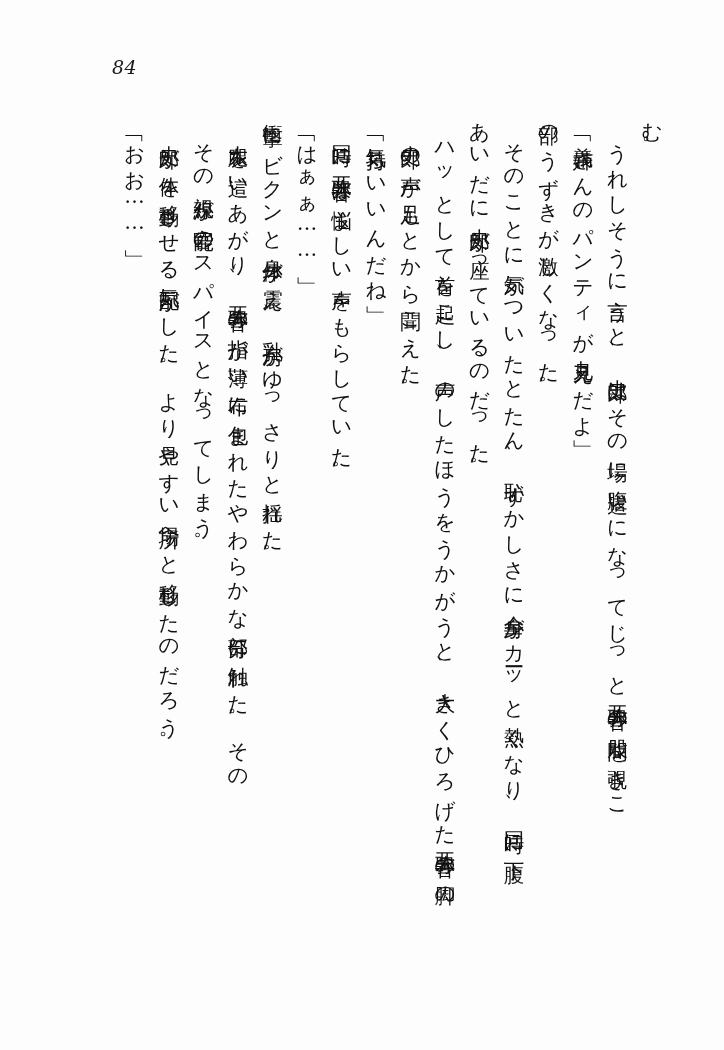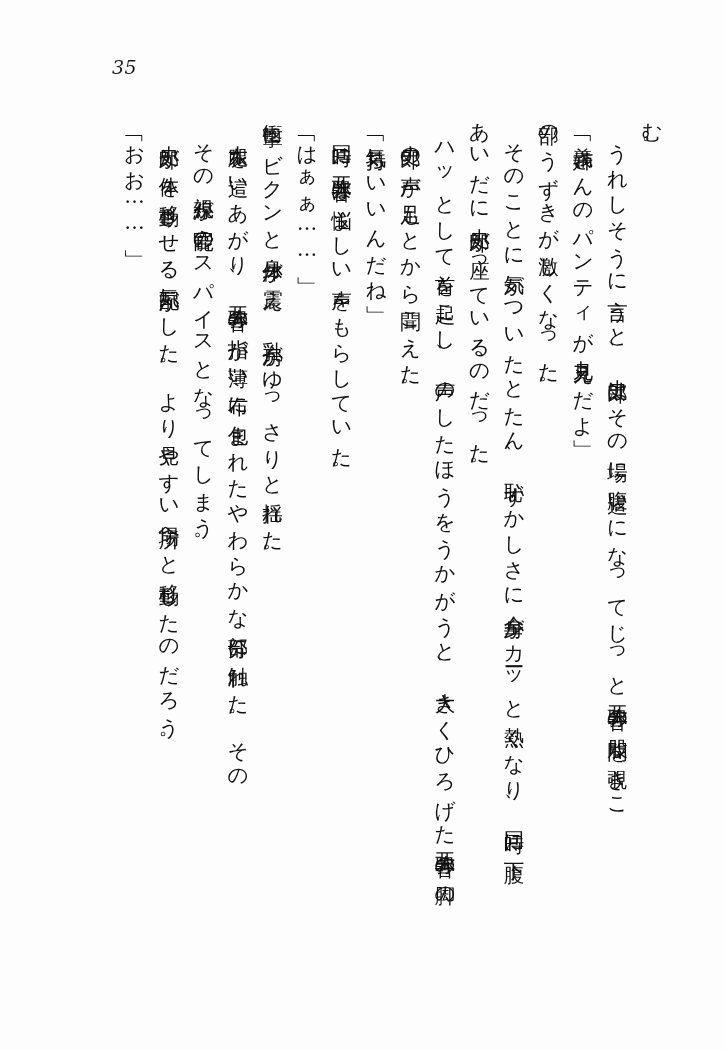--- a/index.html
+++ b/index.html
@@ -50,21 +50,21 @@
     font-feature-settings: "vert";
   }
   .vline.indent {
     padding-top: 21px;
   }
 </style>
 </head>
 <body>
 
 <div class="page">
-  <div class="page-number">35</div>
+  <div class="page-number">84</div>
   <div class="text-block">
       <div class="vline indent">「おお……」</div>
       <div class="vline indent">史郎が体を移動させる気配がした。より見やすい場所へと移動したのだろう。</div>
       <div class="vline indent">その視線が官能のスパイスとなってしまう。</div>
       <div class="vline indent">太腿を這いあがり、亜弥香の指が薄い布に包まれたやわらかな部分に触れた。その</div>
       <div class="vline">衝撃にビクンと身体が震え、乳房がゆっさりと揺れた。</div>
       <div class="vline indent">「はぁぁ……」</div>
       <div class="vline indent">同時に亜弥香は悩ましい声をもらしていた。</div>
       <div class="vline indent">「気持ちいいんだね」</div>
       <div class="vline indent">史郎の声が足もとから聞こえた。</div>

